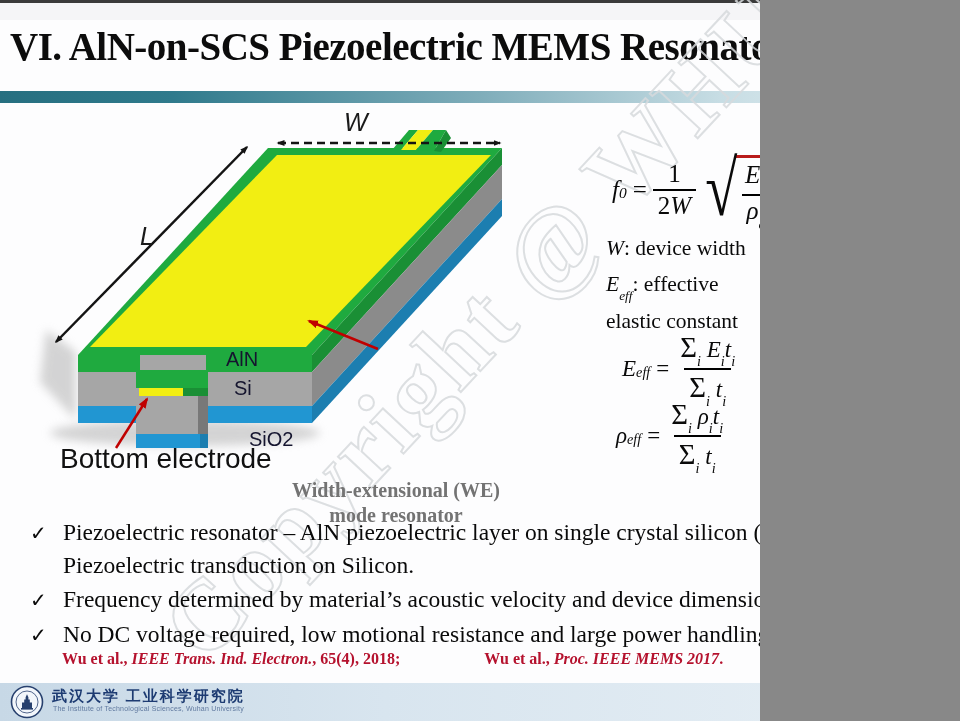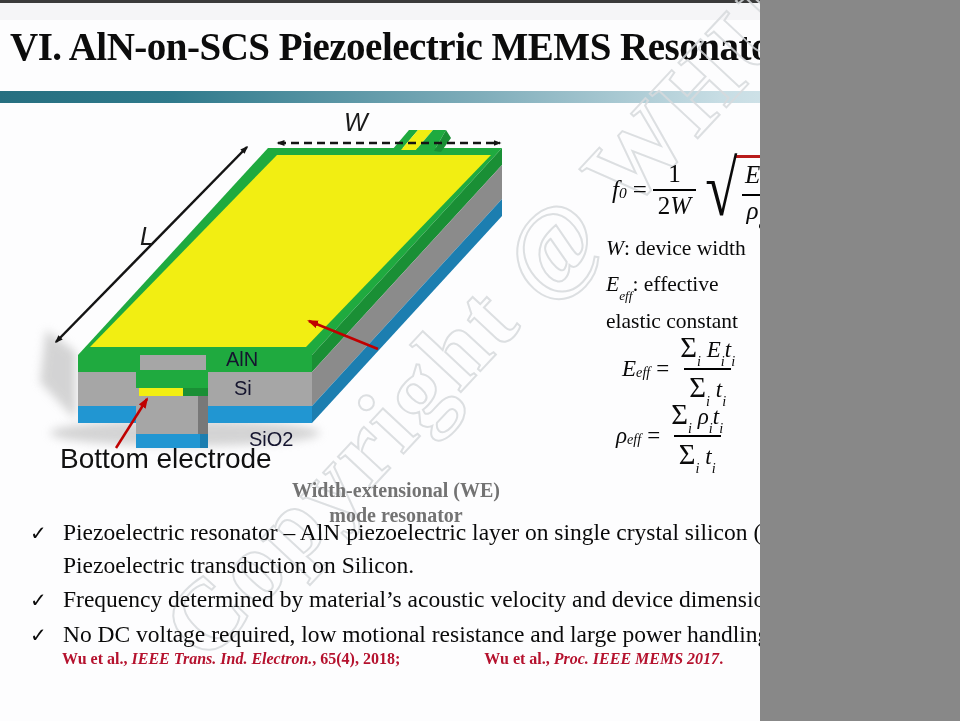--- a/index.html
+++ b/index.html
@@ -198,14 +198,27 @@
 
   <div class="citations" style="color: rgb(181, 18, 46);">
     <span class="cite">
       <span>Wu et al., </span><span class="venue">IEEE Trans. Ind. Electron.</span><span>, 65(4), 2018;</span>
     </span>
     <span class="cite">
       <span>Wu et al., </span><span class="venue">Proc. IEEE MEMS 2017</span><span>.</span>
     </span>
   </div>
 
+  <div class="footer">
+    <svg class="seal" width="34" height="34" viewBox="0 0 34 34">
+      <circle cx="17" cy="17" r="15.5" fill="#f2f6fb" stroke="#27406e" stroke-width="1.6"></circle>
+      <circle cx="17" cy="17" r="11" fill="none" stroke="#27406e" stroke-width="0.8"></circle>
+      <path d="M12 23 v-5.5 h2.2 v-3 h1.4 v-2.2 l1.4,-3 1.4,3 v2.2 h1.4 v3 H22 V23 z" fill="#27406e"></path>
+      <rect x="11" y="23" width="12" height="1.6" fill="#27406e"></rect>
+    </svg>
+    <div class="org-cn">武汉大学 工业科学研究院</div>
+    <div class="org-en">The Institute of Technological Sciences, Wuhan University</div>
+    <div class="page-box" style="background: rgb(74, 128, 160);">
+      <span>59</span>
+    </div>
+  </div>
 
 </div>
 
 </body></html>

